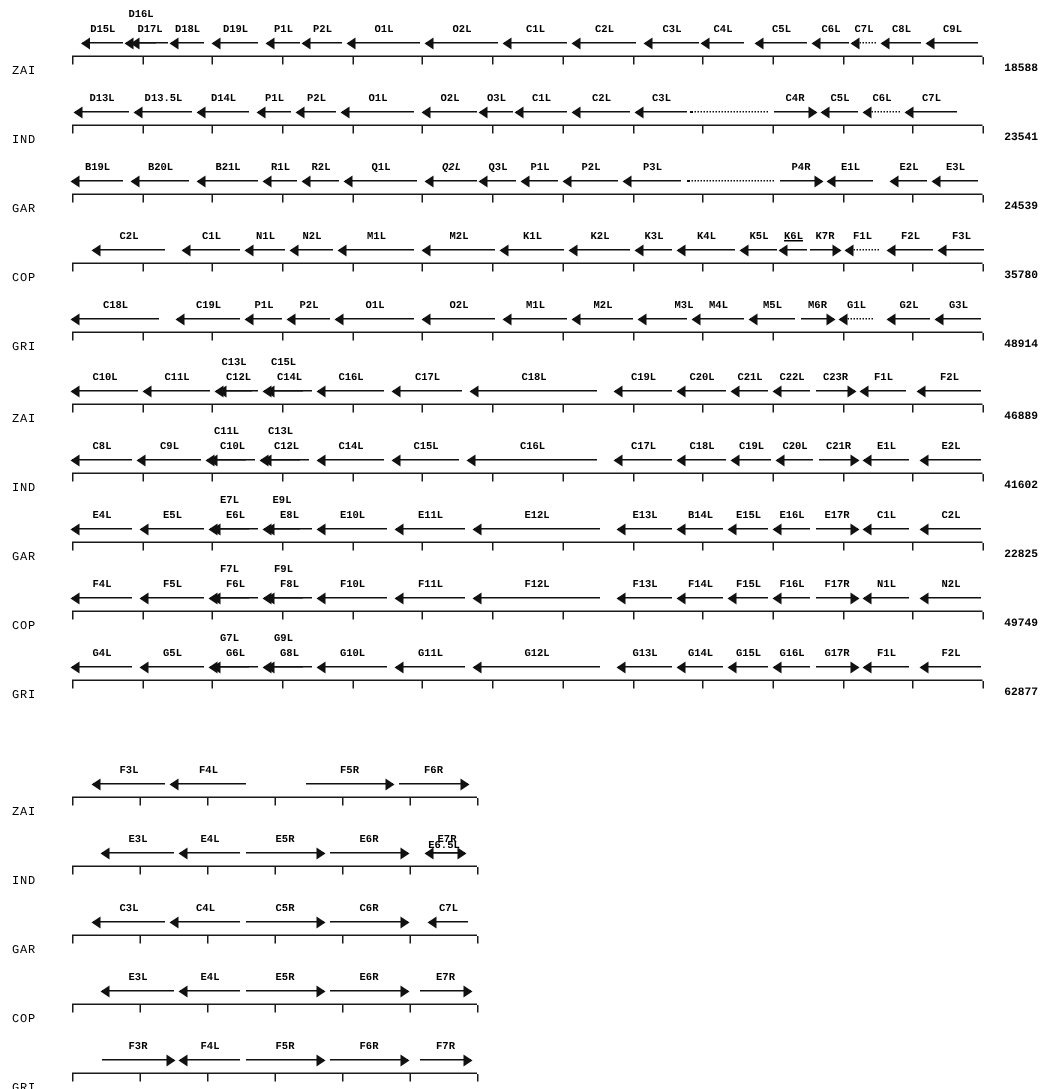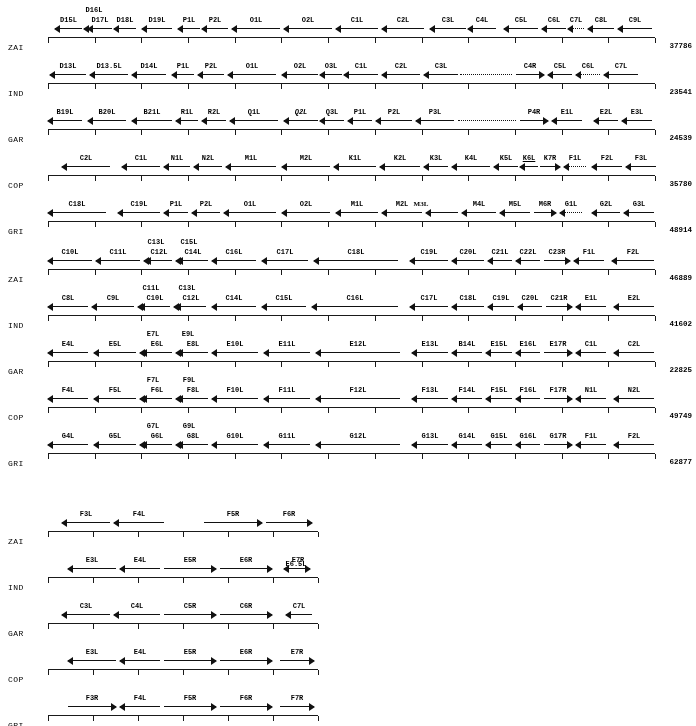--- a/index.html
+++ b/index.html
@@ -110,21 +110,21 @@
     transform: translateX(-50%);
   }
 </style>
 </head>
 <body>
 
 <div class="figure" id="figure-root">
     <div class="panel" style="top: 6px;">
       <div class="track" style="height: 46px;">
         <div class="row-label">ZAI</div>
-        <div class="row-value">37786</div>
+        <div class="row-value">18588</div>
         <div class="axis" style="left: 48px; width: 607px;">
           <div class="tick" style="left: 0px;"></div>
           <div class="tick" style="left: 46.6923px;"></div>
           <div class="tick" style="left: 93.3846px;"></div>
           <div class="tick" style="left: 140.077px;"></div>
           <div class="tick" style="left: 186.769px;"></div>
           <div class="tick" style="left: 233.462px;"></div>
           <div class="tick" style="left: 280.154px;"></div>
           <div class="tick" style="left: 326.846px;"></div>
           <div class="tick" style="left: 373.538px;"></div>
@@ -577,21 +577,21 @@
         <div class="gene-label" style="left: 357px; bottom: 28px;">M1L</div>
         <div class="orf left" style="left: 382px; width: 40px; bottom: 19px;">
           <div class="bar"></div>
           <div class="head"></div>
         </div>
         <div class="gene-label" style="left: 402px; bottom: 28px;">M2L</div>
         <div class="orf left" style="left: 426px; width: 32px; bottom: 19px;">
           <div class="bar"></div>
           <div class="head"></div>
         </div>
-        <div class="gene-label" style="left: 421px; bottom: 28px; font-family: Liberation Serif, serif;">M3L</div>
+        <div class="gene-label" style="left: 456px; bottom: 28px;">M3L</div>
         <div class="orf left" style="left: 462px; width: 34px; bottom: 19px;">
           <div class="bar"></div>
           <div class="head"></div>
         </div>
         <div class="gene-label" style="left: 479px; bottom: 28px;">M4L</div>
         <div class="orf left" style="left: 500px; width: 30px; bottom: 19px;">
           <div class="bar"></div>
           <div class="head"></div>
         </div>
         <div class="gene-label" style="left: 515px; bottom: 28px;">M5L</div>

